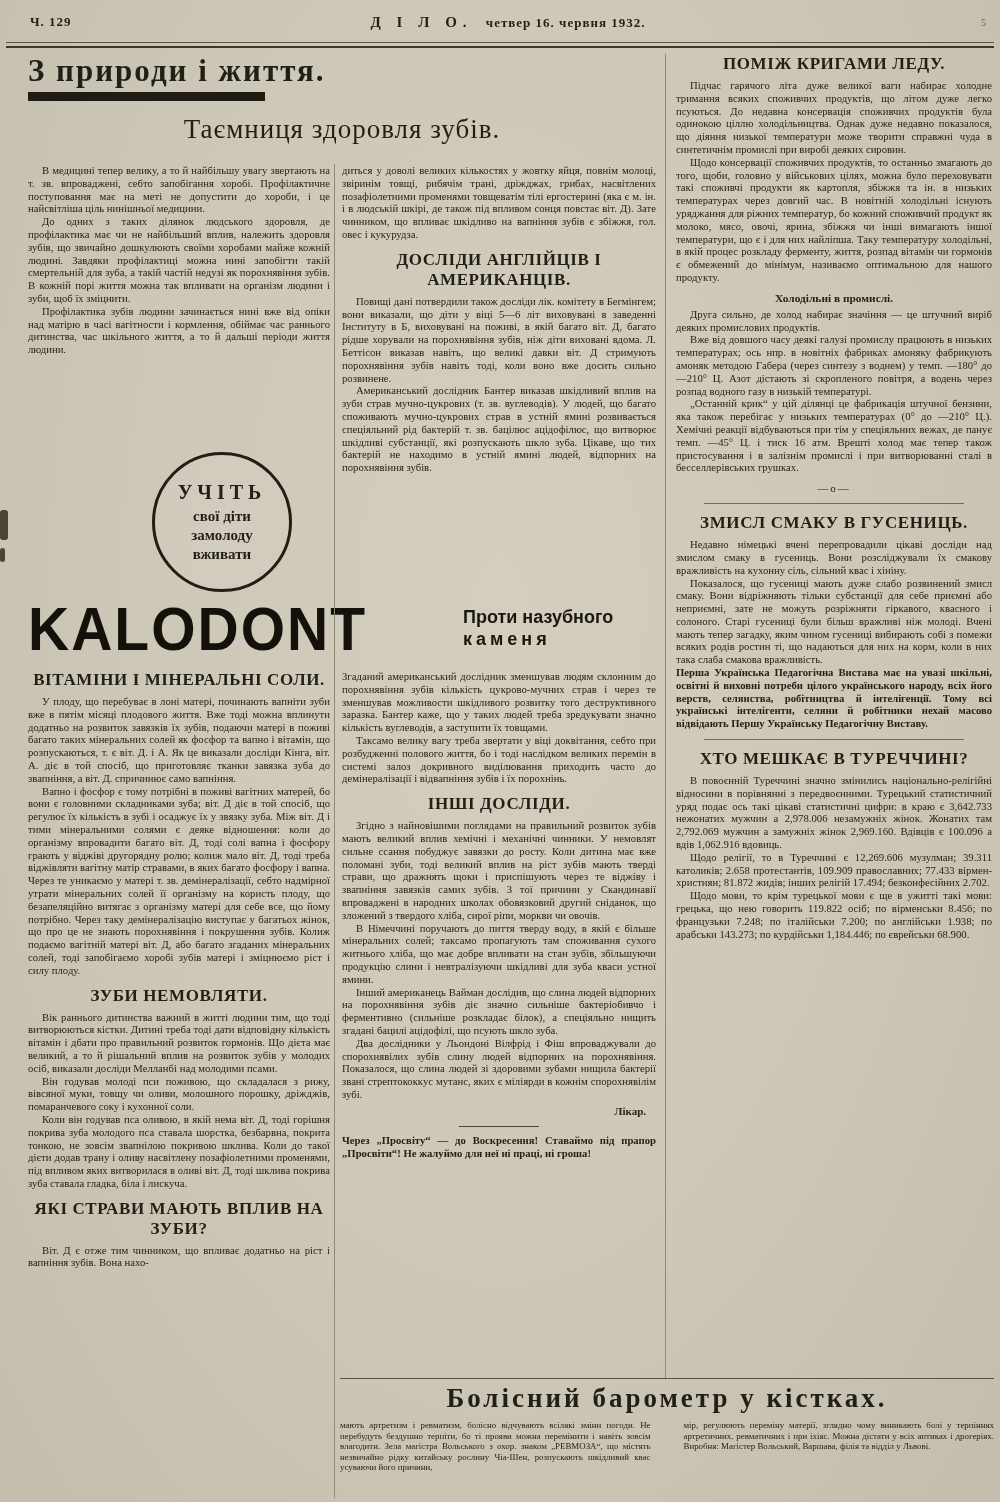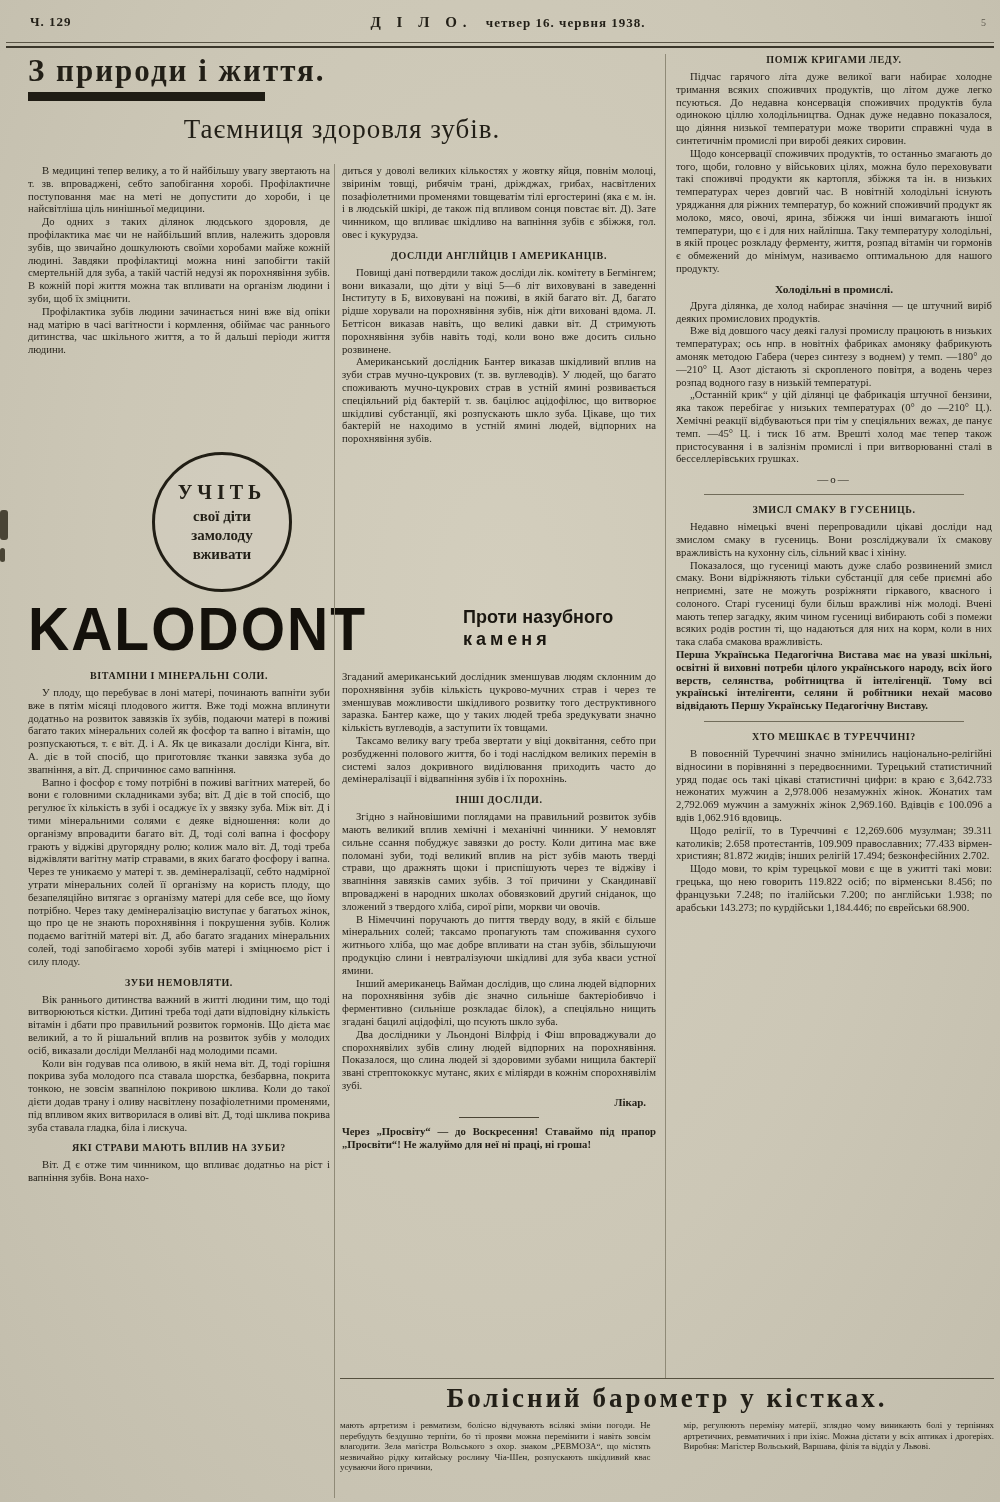--- a/index.html
+++ b/index.html
@@ -20,21 +20,21 @@
     border-top:1px solid #5a5546;border-bottom:2px solid #3b372b;}
   
   .heading-block{position:absolute;left:28px;top:54px;width:628px;}
   .section-title{font-size:31px;font-weight:bold;letter-spacing:2px;line-height:34px;}
   .title-bar{width:237px;height:9px;background:#1f1c14;margin-top:4px;}
   .article-title{margin-top:13px;font-size:27px;letter-spacing:1px;text-align:center;line-height:30px;}
   
   .textcol{position:absolute;overflow:hidden;}
   .textcol p{font-size:10.7px;line-height:12.8px;text-align:justify;margin:0;text-indent:14px;}
   .no-indent{text-indent:0 !important;}
-  .col-heading{font-size:10px;font-weight:bold;text-align:center;margin:9px 0 5px;letter-spacing:.6px;}
+  .col-heading{font-size:17px;font-weight:bold;text-align:center;margin:9px 0 5px;letter-spacing:.6px;}
   .first-heading{margin-top:0;}
   .sub-heading{font-size:11.4px;font-weight:bold;text-align:center;margin:8px 0 4px;}
   .sig{text-align:right;font-weight:bold;font-size:11px;margin:4px 10px 0 0;}
   .short-rule{width:80px;margin:9px auto 7px;border-top:1px solid #4a4435;}
   .hr-thin{border:none;border-top:1px solid #716c5a;margin:9px 28px;}
   .promo-mid{font-weight:bold;font-size:12.3px;line-height:15.2px;text-align:justify;}
   .promo-right{font-weight:bold;font-size:11.6px;line-height:14.4px;text-align:justify;margin:12px 0;}
   .odivider{text-align:center;font-size:11px;margin:8px 0;letter-spacing:2px;}
   
   .circle-ad{position:absolute;left:152px;top:452px;width:134px;height:134px;
@@ -68,21 +68,21 @@
 </style>
 </head>
 <body>
 
 <div class="page">
 
   <header class="masthead">
     <span class="issue">Ч. 129</span>
     <span class="mast-center">
       <span class="paper">Д І Л О.</span>
-      <span class="mdate">четвер 16. червня 1938.</span>
+      <span class="mdate">четвер 16. червня 1932.</span>
     </span>
     <span class="pagemark">5</span>
   </header>
   <div class="top-rule"></div>
 
   <div class="heading-block">
     <div class="section-title">З природи і життя.</div>
     <div class="title-bar"></div>
     <div class="article-title">Таємниця здоровля зубів.</div>
   </div>
@@ -114,20 +114,21 @@
       <span class="t2">каменя</span>
     </span>
   </div>
 
   <div class="textcol" style="left:28px;top:670px;width:302px;height:828px;">
     <div class="col-heading first-heading">ВІТАМІНИ І МІНЕРАЛЬНІ СОЛИ.</div>
     <p>У плоду, що перебуває в лоні матері, починають вапніти зуби вже в пятім місяці плодового життя. Вже тоді можна вплинути додатньо на розвиток завязків їх зубів, подаючи матері в поживі багато таких мінеральних солей як фосфор та вапно і вітамін, що розпускаються, т. є віт. Д. і А. Як це виказали досліди Кінга, віт. А. діє в той спосіб, що приготовляє тканки завязка зуба до звапніння, а віт. Д. спричинює само вапніння.</p>
     <p>Вапно і фосфор є тому потрібні в поживі вагітних матерей, бо вони є головними складниками зуба; віт. Д діє в той спосіб, що регулює їх кількість в зубі і осаджує їх у звязку зуба. Між віт. Д і тими мінеральними солями є деяке відношення: коли до організму впровадити багато віт. Д, тоді солі вапна і фосфору грають у віджіві другорядну ролю; колиж мало віт. Д, тоді треба віджівляти вагітну матір стравами, в яких багато фосфору і вапна. Через те уникаємо у матері т. зв. демінералізації, себто надмірної утрати мінеральних солей її організму на користь плоду, що безапеляційно витягає з організму матері для себе все, що йому потрібно. Через таку демінералізацію виступає у багатьох жінок, що про це не знають порохнявіння і покрушення зубів. Колиж подаємо вагітній матері віт. Д, або багато згаданих мінеральних солей, тоді запобігаємо хоробі зубів матері і зміцнюємо ріст і силу плоду.</p>
     <div class="col-heading">ЗУБИ НЕМОВЛЯТИ.</div>
     <p>Вік раннього дитинства важний в житті людини тим, що тоді витворюються кістки. Дитині треба тоді дати відповідну кількість вітамін і дбати про правильний розвиток гормонів. Що дієта має великий, а то й рішальний вплив на розвиток зубів у молодих осіб, виказали досліди Мелланбі над молодими псами.</p>
+    <p>Він годував молоді пси поживою, що складалася з рижу, вівсяної муки, товщу чи оливи, молошного порошку, дріжджів, помаранчевого соку і кухонної соли.</p>
     <p>Коли він годував пса оливою, в якій нема віт. Д, тоді горішня покрива зуба молодого пса ставала шорстка, безбарвна, покрита тонкою, не зовсім звапнілою покривою шклива. Коли до такої дієти додав трану і оливу насвітлену позафіолетними променями, під впливом яких витворилася в оливі віт. Д, тоді шклива покрива зуба ставала гладка, біла і лискуча.</p>
     <div class="col-heading">ЯКІ СТРАВИ МАЮТЬ ВПЛИВ НА ЗУБИ?</div>
     <p>Віт. Д є отже тим чинником, що впливає додатньо на ріст і вапніння зубів. Вона нахо-</p>
   </div>
 
   <div class="textcol" style="left:342px;top:670px;width:314px;height:706px;">
     <p class="no-indent">Згаданий американський дослідник зменшував людям склонним до порохнявіння зубів кількість цукрово-мучних страв і через те зменшував можливости шкідливого розвитку того деструктивного заразка. Бантер каже, що у таких людей треба зредукувати значно кількість вуглеводів, а заступити їх товщами.</p>
     <p>Таксамо велику вагу треба звертати у віці доквітання, себто при розбудженні полового життя, бо і тоді наслідком великих перемін в системі залоз докривного виділювання приходить часто до демінералізації і відвапніння зубів і їх порохнінь.</p>
     <div class="col-heading">ІНШІ ДОСЛІДИ.</div>
     <p>Згідно з найновішими поглядами на правильний розвиток зубів мають великий вплив хемічні і механічні чинники. У немовлят сильне ссання побуджує завязки до росту. Коли дитина має вже поломані зуби, тоді великий вплив на ріст зубів мають тверді страви, що дражнять щоки і приспішують через те віджіву і звапніння завязків самих зубів. З тої причини у Скандинавії впроваджені в народних школах обовязковий другий сніданок, що зложений з твердого хліба, сирої ріпи, моркви чи овочів.</p>
@@ -140,21 +141,21 @@
   </div>
 
   <div class="vrule vrule-left"></div>
   <div class="vrule vrule-right"></div>
 
   <div class="textcol" style="left:676px;top:54px;width:316px;height:1324px;">
     <div class="col-heading first-heading">ПОМІЖ КРИГАМИ ЛЕДУ.</div>
     <p>Підчас гарячого літа дуже великої ваги набирає холодне тримання всяких споживчих продуктів, що літом дуже легко псуються. До недавна консервація споживчих продуктів була одинокою ціллю холодільництва. Однак дуже недавно показалося, що діяння низької температури може творити справжні чуда в синтетичнім промислі при виробі деяких сировин.</p>
     <p>Щодо консервації споживчих продуктів, то останньо змагають до того, щоби, головно у військових цілях, можна було переховувати такі споживчі продукти як картопля, збіжжя та ін. в низьких температурах через довгий час. В новітній холодільні існують уряджання для ріжних температур, бо кожний споживчий продукт як молоко, мясо, овочі, ярина, збіжжя чи інші вимагають іншої температури, що є і для них найліпша. Таку температуру холодільні, в якій процес розкладу ферменту, життя, розпад вітамін чи гормонів є обмежений до мінімум, називаємо оптимальною для нашого продукту.</p>
     <div class="sub-heading">Холодільні в промислі.</div>
-    <p>Друга ділянка, де холод набирає значіння — це штучний виріб деяких промислових продуктів.</p>
+    <p>Друга сильно, де холод набирає значіння — це штучний виріб деяких промислових продуктів.</p>
     <p>Вже від довшого часу деякі галузі промислу працюють в низьких температурах; ось нпр. в новітніх фабриках амоняку фабрикують амоняк методою Габера (через синтезу з воднем) у темп. —180° до —210° Ц. Азот дістають зі скропленого повітря, а водень через розпад водного газу в низькій температурі.</p>
     <p>„Останній крик“ у цій ділянці це фабрикація штучної бензини, яка також перебігає у низьких температурах (0° до —210° Ц.). Хемічні реакції відбуваються при тім у спеціяльних вежах, де панує темп. —45° Ц. і тиск 16 атм. Врешті холод має тепер також пристосування і в залізнім промислі і при витворюванні сталі в бесселлерівських грушках.</p>
     <div class="odivider">—о—</div>
     <hr class="hr-thin">
     <div class="col-heading">ЗМИСЛ СМАКУ В ГУСЕНИЦЬ.</div>
     <p>Недавно німецькі вчені перепровадили цікаві досліди над змислом смаку в гусениць. Вони розсліджували їх смакову вражливість на кухонну сіль, сільний квас і хініну.</p>
     <p>Показалося, що гусениці мають дуже слабо розвинений змисл смаку. Вони відріжняють тільки субстанції для себе приємні або неприємні, зате не можуть розріжняти гіркавого, квасного і солоного. Старі гусениці були більш вражливі ніж молоді. Вчені мають тепер загадку, яким чином гусениці вибирають собі з помежи всяких родів ростин ті, що надаються для них на корм, коли в них така слаба смакова вражливість.</p>
     <p class="promo-right no-indent">Перша Українська Педагогічна Вистава має на увазі шкільні, освітні й виховні потреби цілого українського народу, всіх його верств, селянства, робітництва й інтелігенції. Тому всі українські інтелігенти, селяни й робітники нехай масово відвідають Першу Українську Педагогічну Виставу.</p>
     <hr class="hr-thin">
     <div class="col-heading">ХТО МЕШКАЄ В ТУРЕЧЧИНІ?</div>

